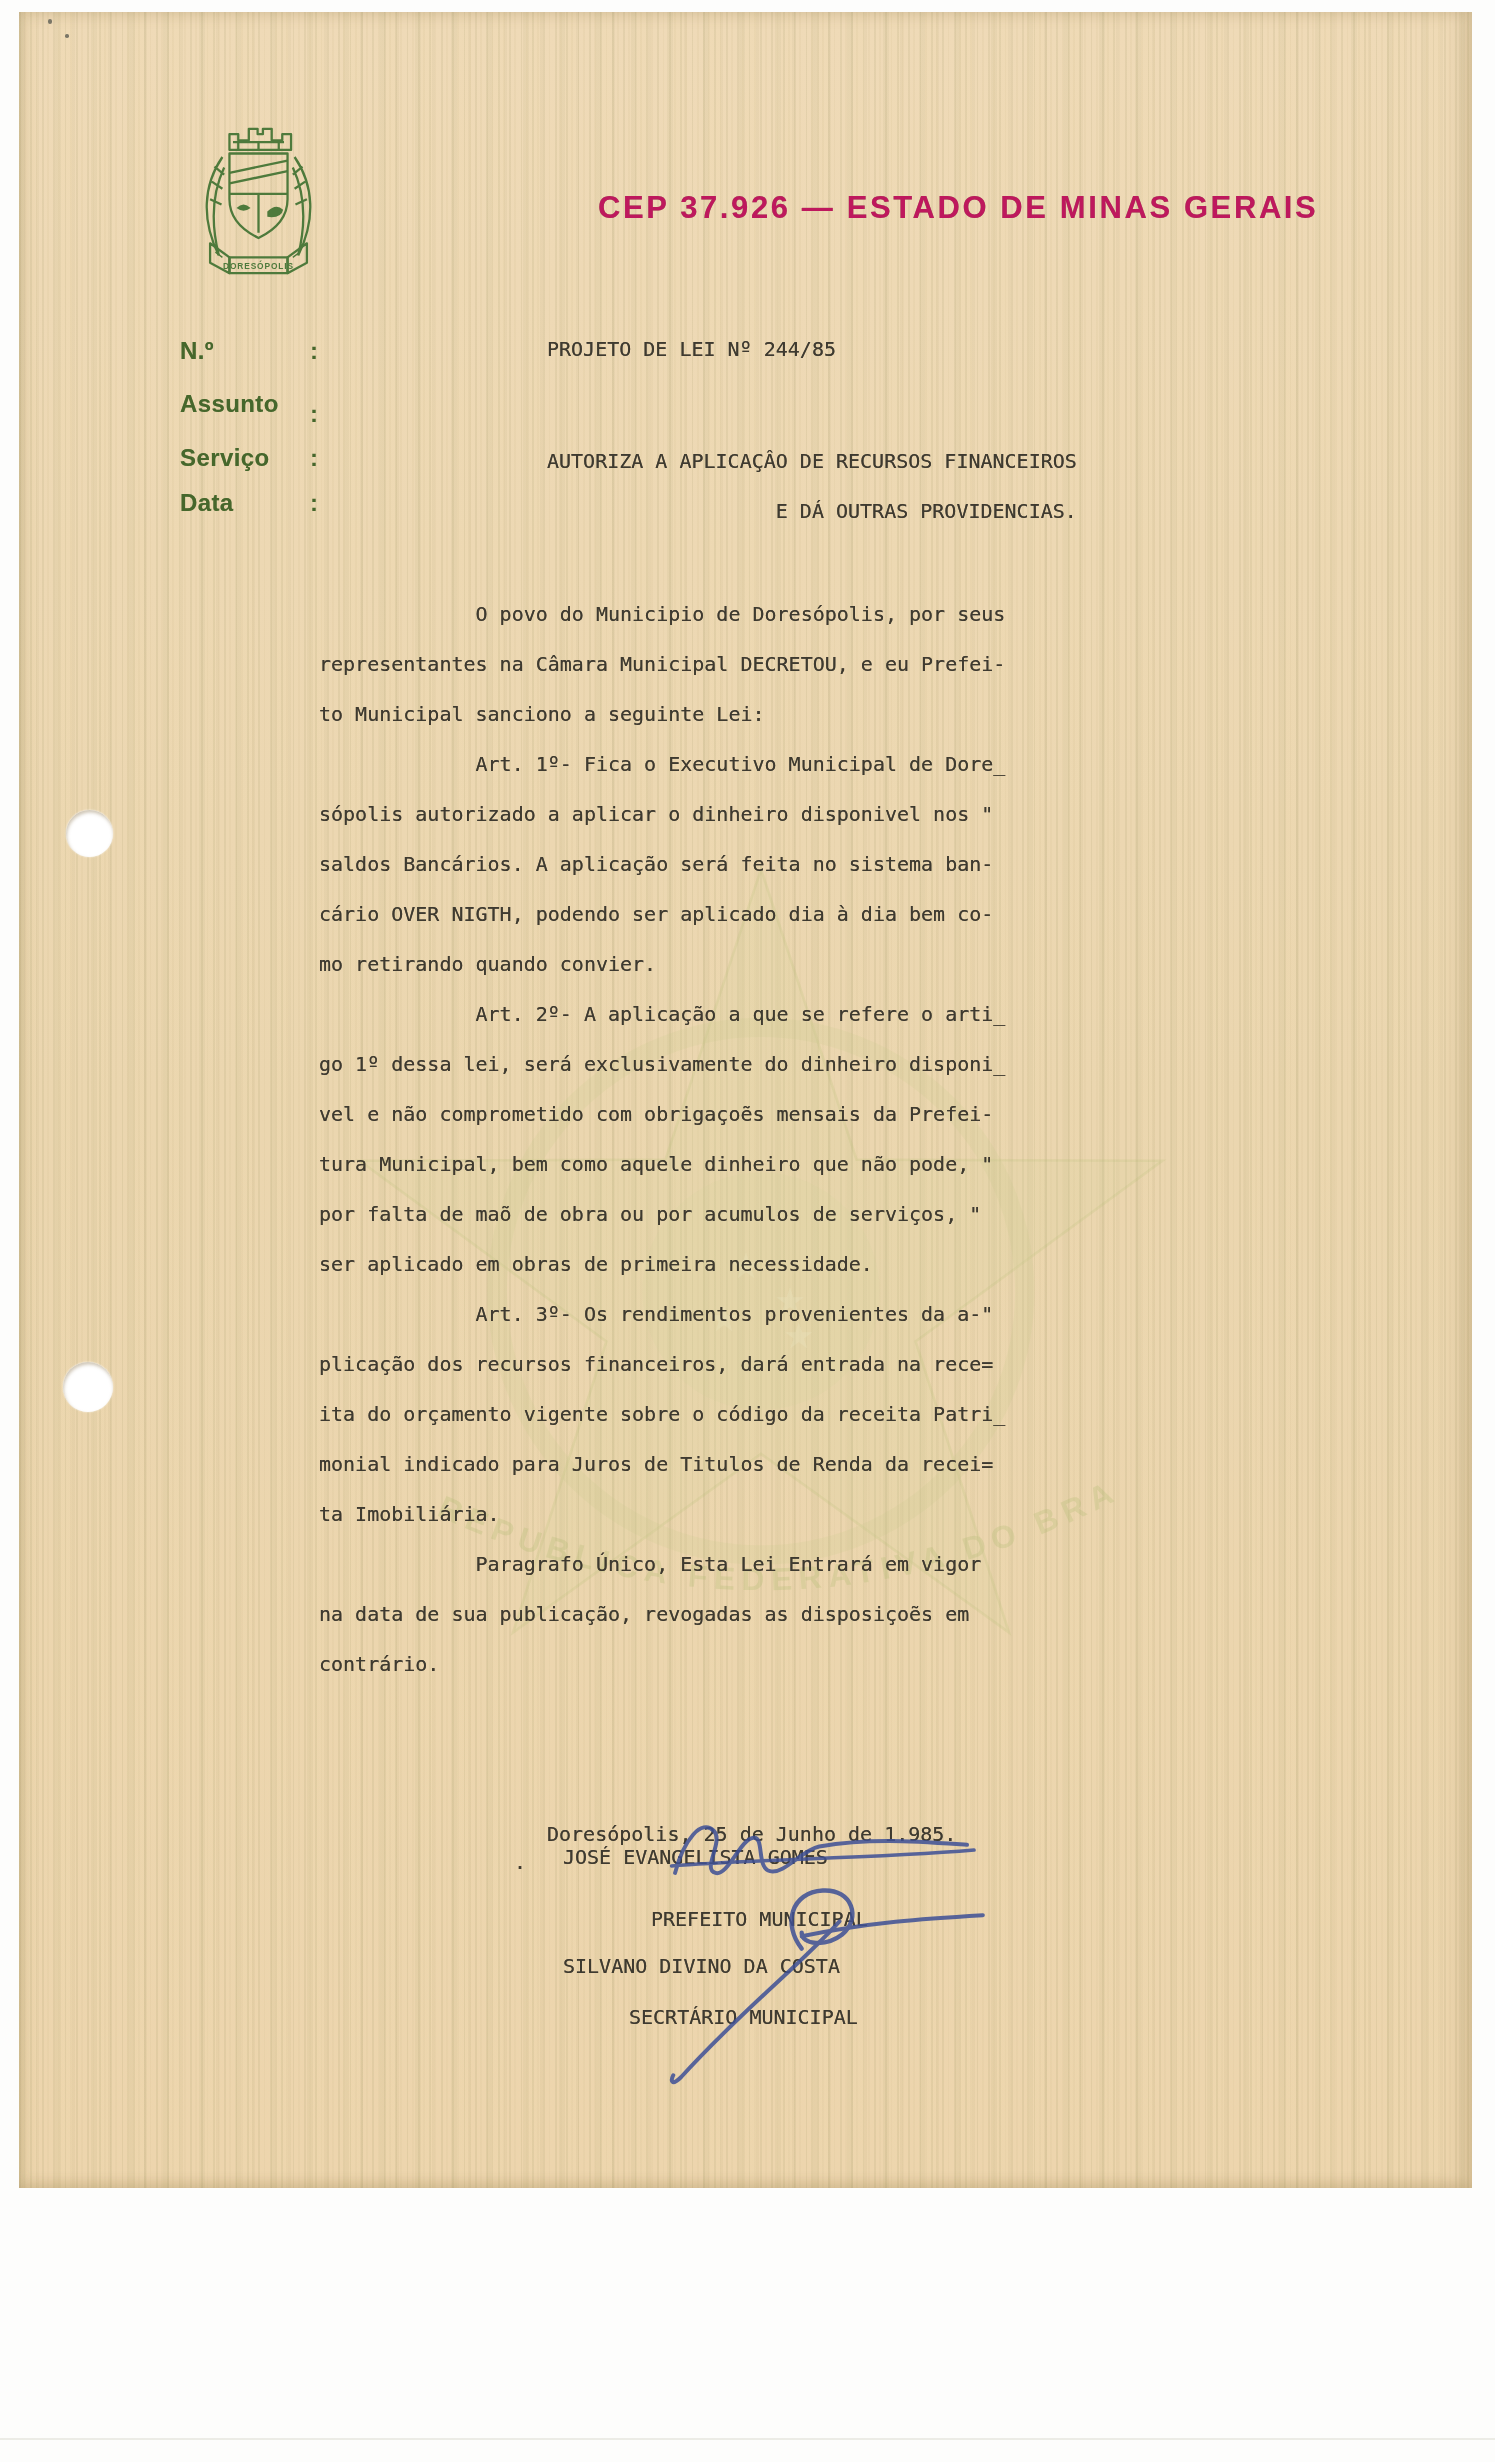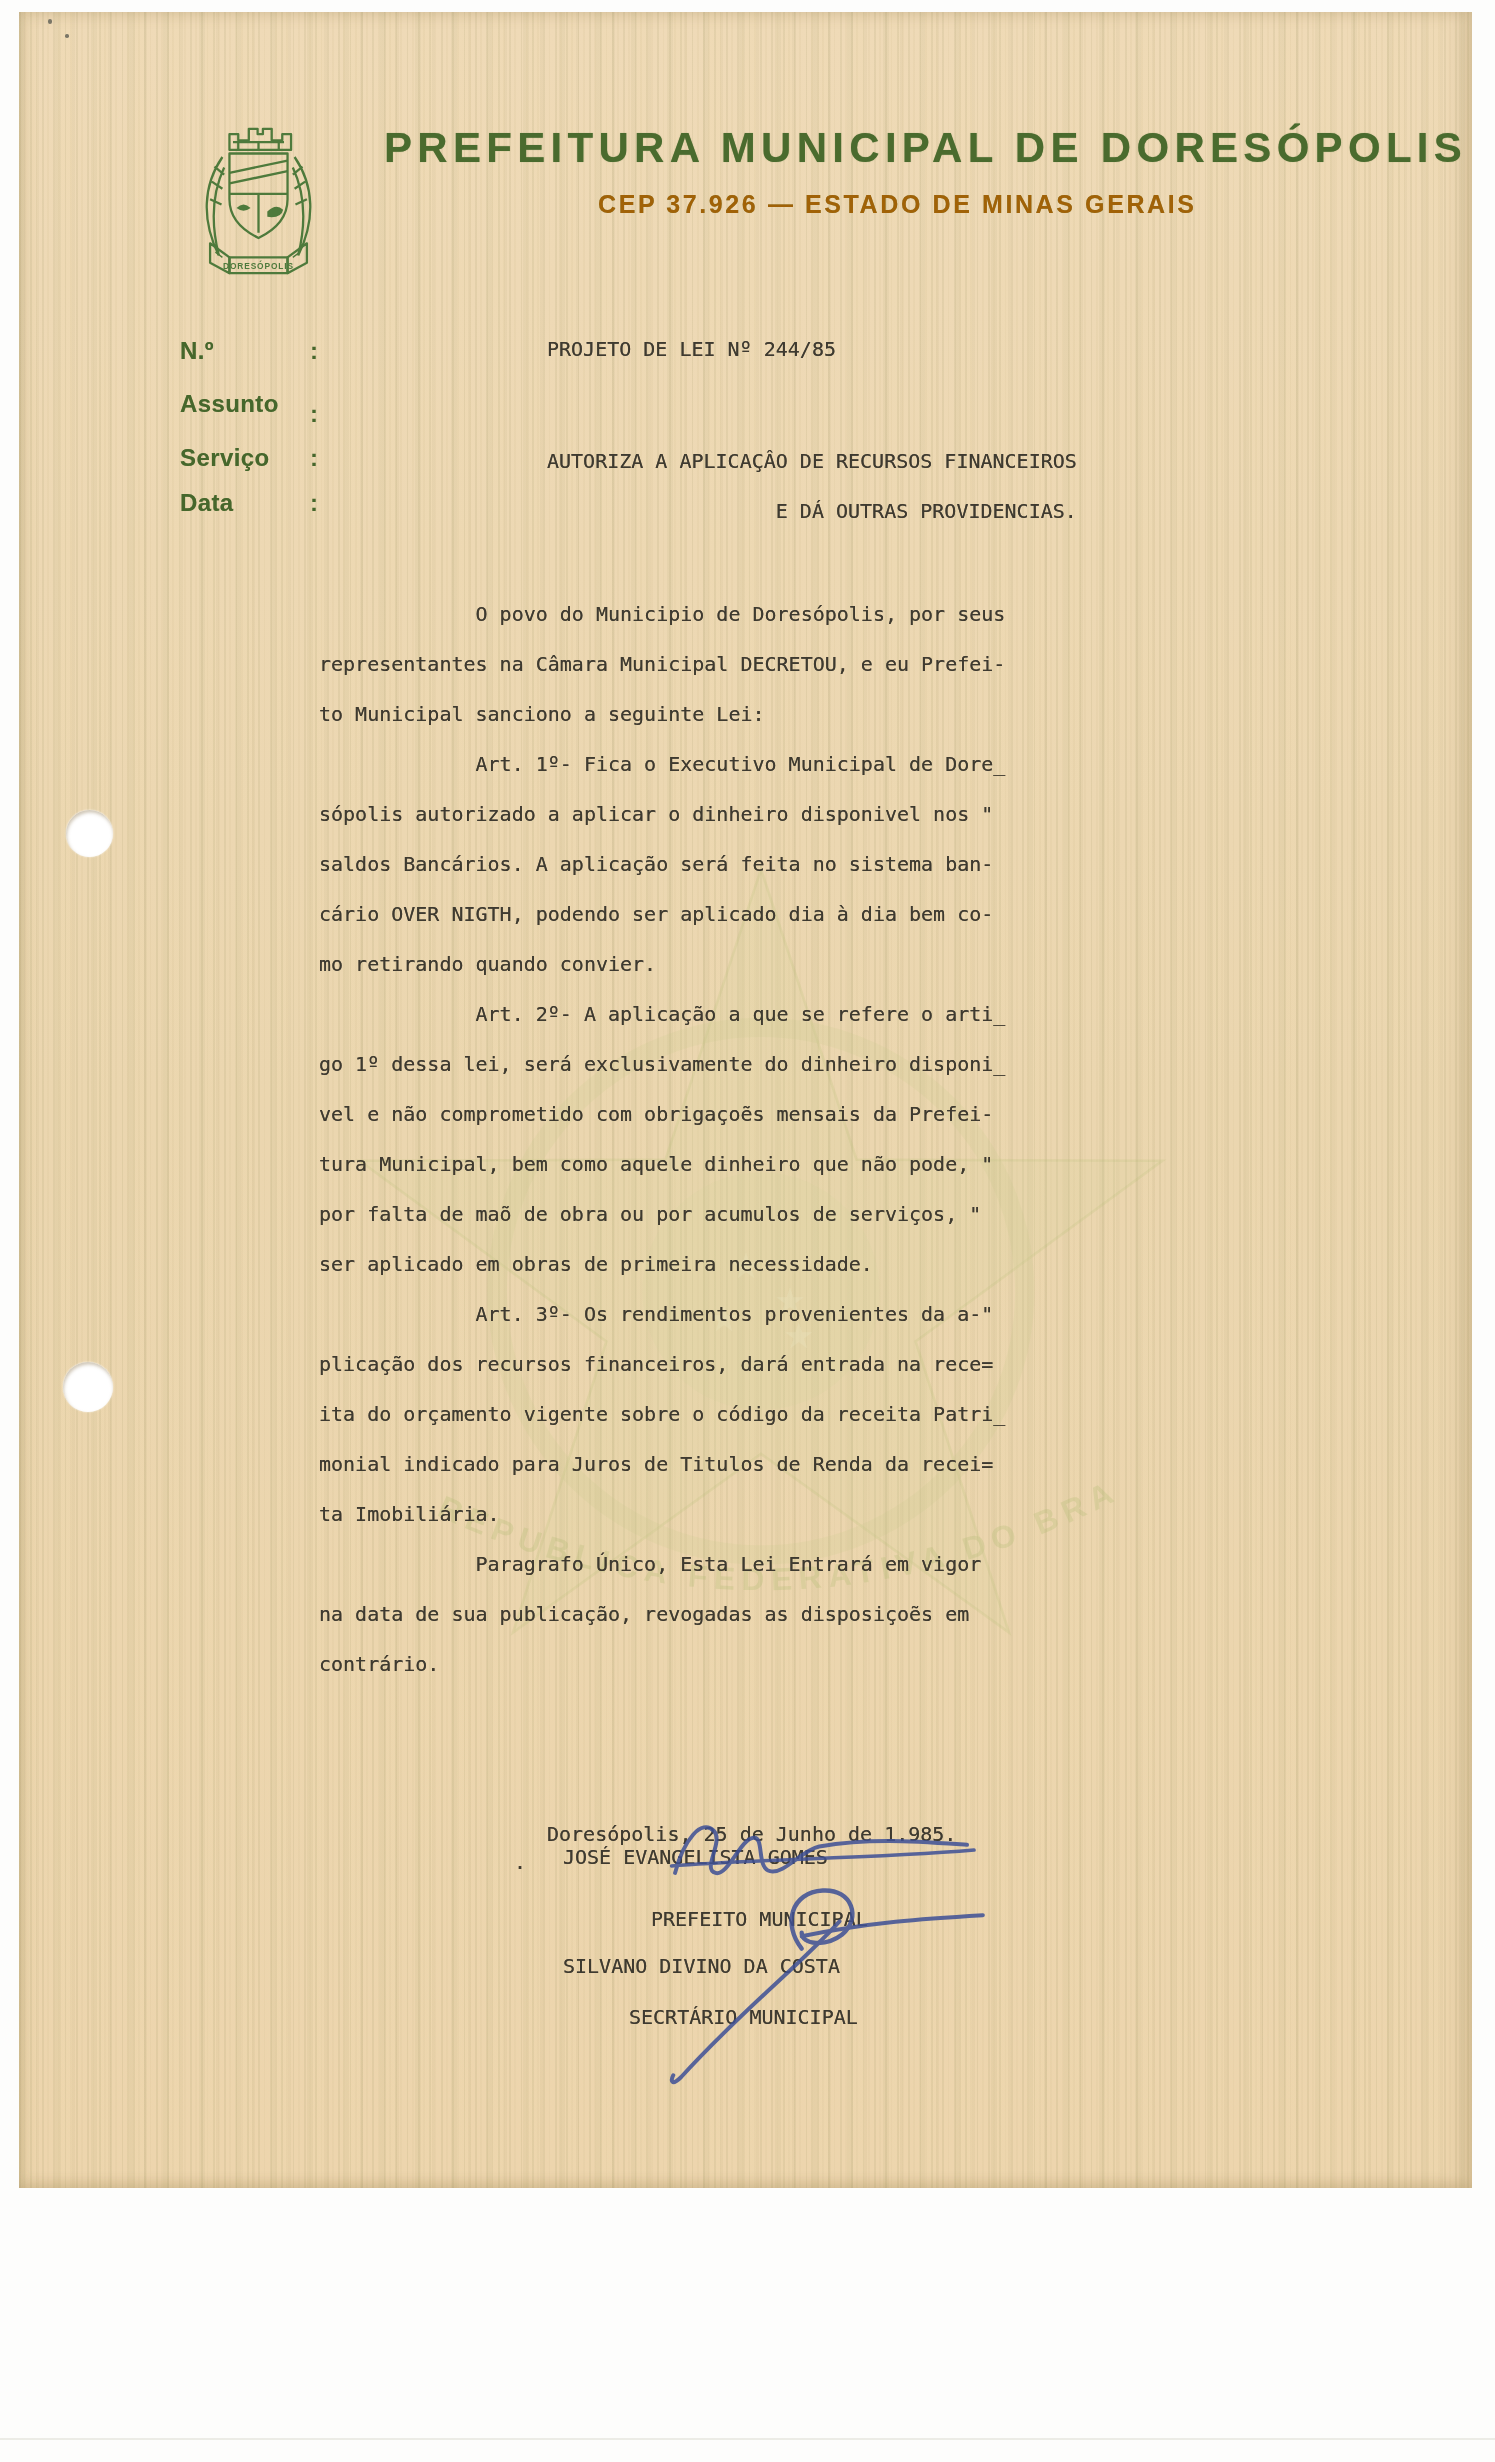--- a/index.html
+++ b/index.html
@@ -13,22 +13,22 @@
       repeating-linear-gradient(90deg, rgba(168,163,108,.10) 0px, rgba(168,163,108,.10) 6.2px, rgba(238,218,172,.14) 6.2px, rgba(238,218,172,.14) 16.7px, rgba(158,148,94,.08) 16.7px, rgba(158,148,94,.08) 20px, rgba(0,0,0,0) 20px, rgba(0,0,0,0) 36px),
       linear-gradient(180deg,#efdab7 0%, #ebd6af 50%, #edd5ad 100%);
     box-shadow: inset -10.6px 0 17.6px rgba(130,105,60,.18), inset 7px 0 12.3px rgba(130,105,60,.10), inset 0 -5.3px 10.6px rgba(150,120,70,.10);
   }
   .speck{position:absolute;border-radius:50%;background:#7a7667;}
   
   .crest{position:absolute;left:183px;top:113px;width:151px;height:169px;}
   .hdr-title{position:absolute;left:384px;top:124px;color:#4a6b2e;font-weight:bold;
     font-size:42px;letter-spacing:5.3px;white-space:nowrap;
     text-shadow:0 0 0.9px rgba(74,107,46,.55);}
-  .hdr-sub{position:absolute;left:598px;top:190px;color:#a16207;font-weight:bold;
-    font-size:25px;letter-spacing:2.6px;white-space:nowrap;text-shadow:0 0 0.4px rgba(74,107,46,.5);}
+  .hdr-sub{position:absolute;left:598px;top:190px;color:#be185d;font-weight:bold;
+    font-size:31px;letter-spacing:2.6px;white-space:nowrap;text-shadow:0 0 0.4px rgba(74,107,46,.5);}
   
   .meta-label{position:absolute;left:180px;color:#46672c;font-weight:bold;font-size:24px;
     letter-spacing:0.4px;text-shadow:0 0 0.4px rgba(70,103,44,.5);}
   .meta-colon{position:absolute;left:310px;color:#46672c;font-weight:bold;font-size:24px;}
   
   .tw{font-family:"DejaVu Sans Mono", monospace;color:#3e3a30;font-size:20px;
       text-shadow:0 0 0.6px rgba(62,58,48,.75);white-space:pre;}
   .law-title{position:absolute;left:547px;top:337px;}
   .law-summary{position:absolute;left:547px;top:436px;line-height:50px;text-align:right;}
   .body-text{position:absolute;left:319px;top:589px;line-height:50px;}
@@ -89,21 +89,20 @@
       <path d="M130,162 C150,122 148,82 126,50 M130,162 C138,130 140,96 124,62 M126,86 l12,-8 M124,70 l11,-9 M127,104 l13,-6"></path>
 
       <path d="M30,148 L52,164 L52,182 L30,170 z"></path>
       <path d="M140,148 L118,164 L118,182 L140,170 z"></path>
       <path d="M52,164 h66 v18 h-66 z"></path>
       <path d="M36,158 l8,6 M132,158 l-8,6" stroke-width="1.6"></path>
     </g>
     <text x="85" y="177" text-anchor="middle" font-size="9.5" letter-spacing="1" font-family="Liberation Sans, sans-serif" font-weight="bold" fill="#4e7a3c">DORESÓPOLIS</text>
   </svg>
 
-  <div class="hdr-title">PREFEITURA MUNICIPAL DE DORESÓPOLIS</div>
   <div class="hdr-sub">CEP 37.926 — ESTADO DE MINAS GERAIS</div>
 
   <div class="meta-label" style="top:337px;">N.º</div>
   <div class="meta-colon" style="top:337px;">:</div>
   <div class="meta-label" style="top:390px;">Assunto</div>
   <div class="meta-colon" style="top:400px;">:</div>
   <div class="meta-label" style="top:444px;">Serviço</div>
   <div class="meta-colon" style="top:444px;">:</div>
   <div class="meta-label" style="top:489px;">Data</div>
   <div class="meta-colon" style="top:489px;">:</div>

